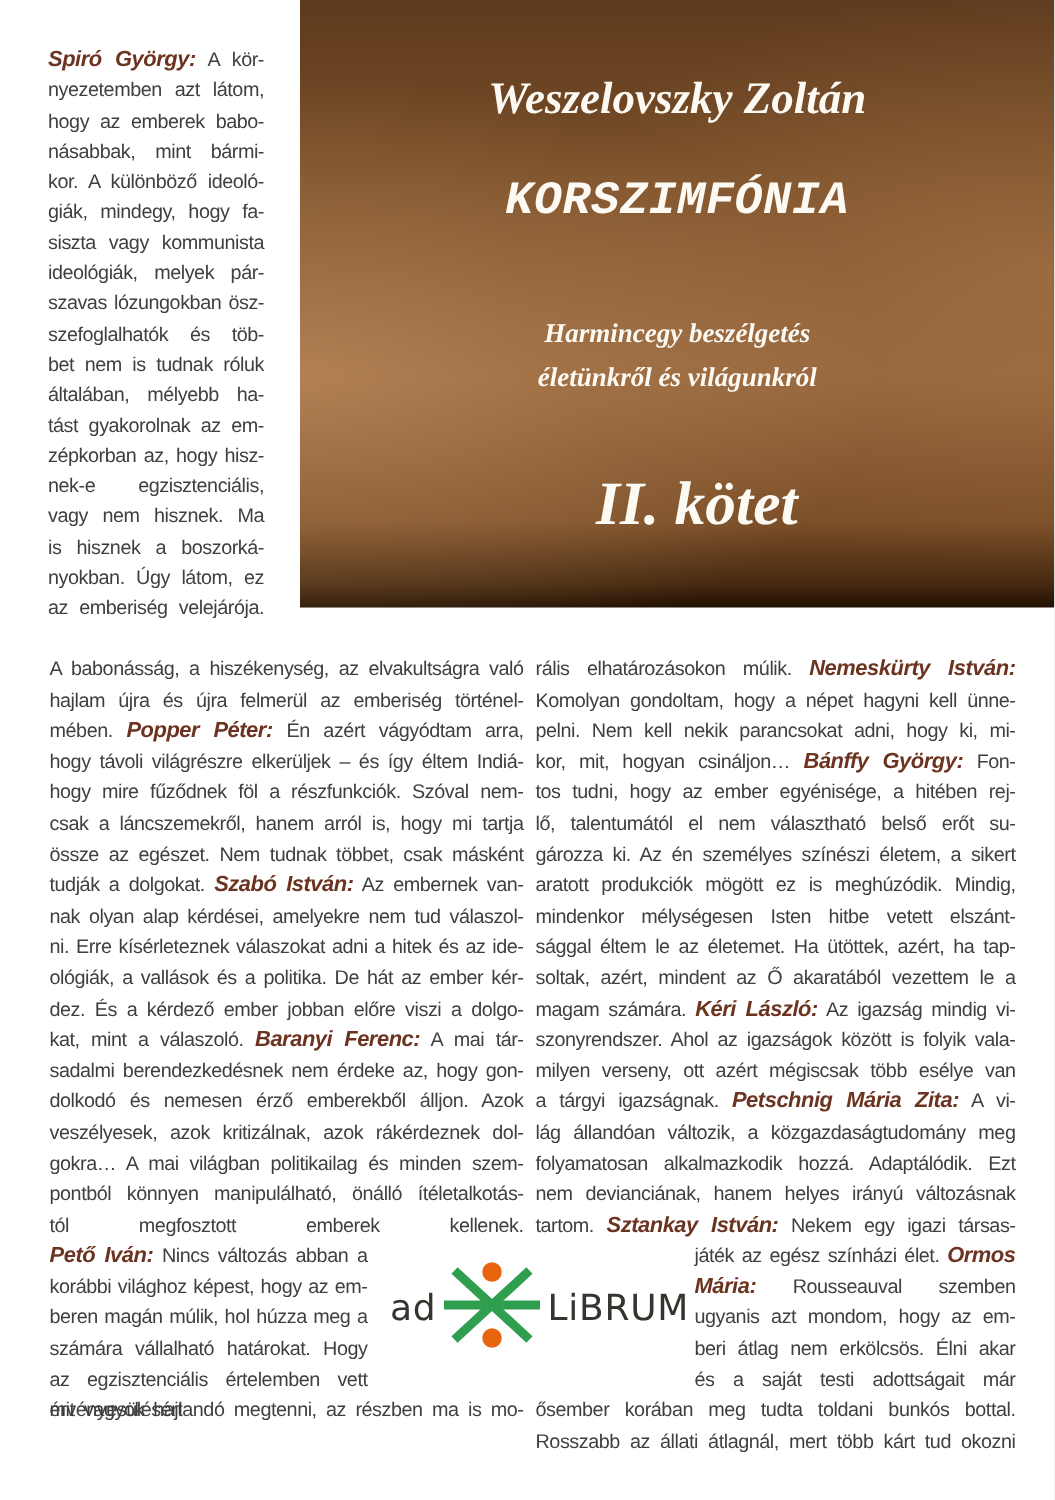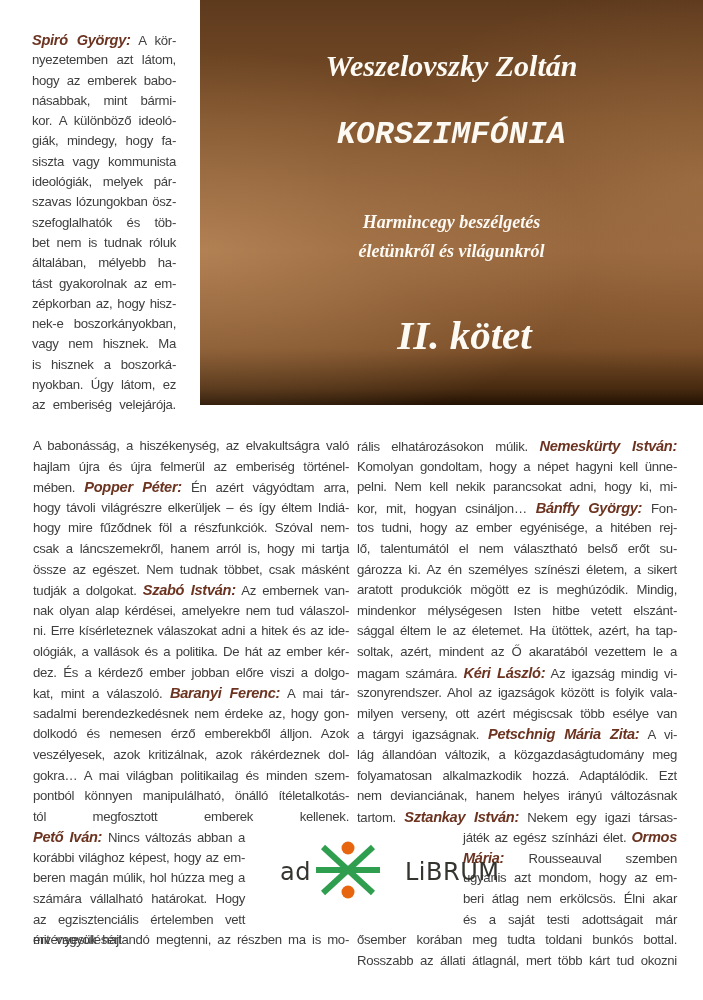--- a/index.html
+++ b/index.html
@@ -43,21 +43,20 @@
   .cv-sub{margin-top:44px;font-size:18px;line-height:29px;}
   .cv-vol{margin-top:44px;font-size:41px;line-height:50px;padding-left:26px;}
   
   .logo{
     position:absolute;left:260px;top:836px;width:184px;height:72px;
     display:flex;align-items:center;justify-content:space-between;
   }
   .logo-word{
     color:#35342f;font-size:24px;font-weight:500;letter-spacing:0.5px;
     font-family:"DejaVu Sans", sans-serif;
-    margin-left:20px;
   }
   .logo-icon{flex:0 0 auto;margin:0 4px;}
 </style>
 </head>
 <body>
 
 <div class="page">
 
   <div class="intro-col">
       <div class="ln"><span class="nm">Spiró György:</span> A kör-</div>
@@ -67,21 +66,21 @@
       <div class="ln">kor. A különböző ideoló-</div>
       <div class="ln">giák, mindegy, hogy fa-</div>
       <div class="ln">siszta vagy kommunista</div>
       <div class="ln">ideológiák, melyek pár-</div>
       <div class="ln">szavas lózungokban ösz-</div>
       <div class="ln">szefoglalhatók és töb-</div>
       <div class="ln">bet nem is tudnak róluk</div>
       <div class="ln">általában, mélyebb ha-</div>
       <div class="ln">tást gyakorolnak az em-</div>
       <div class="ln">zépkorban az, hogy hisz-</div>
-      <div class="ln">nek-e boszorkányokban,</div>
+      <div class="ln">nek-e egzisztenciális,</div>
       <div class="ln">vagy nem hisznek. Ma</div>
       <div class="ln">is hisznek a boszorká-</div>
       <div class="ln">nyokban. Úgy látom, ez</div>
       <div class="ln">az emberiség velejárója.</div>
     </div>
 
   <div class="cover">
     <div class="cv-author">Weszelovszky Zoltán</div>
     <div class="cv-title">KORSZIMFÓNIA</div>
     <div class="cv-sub">

